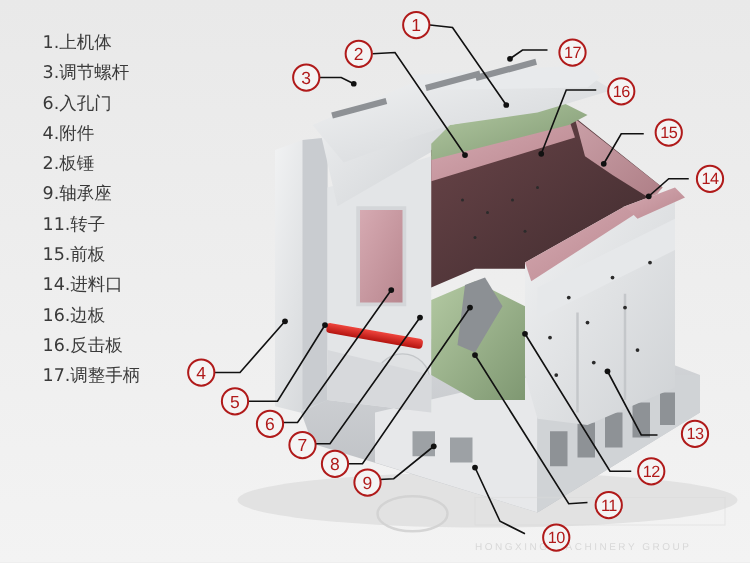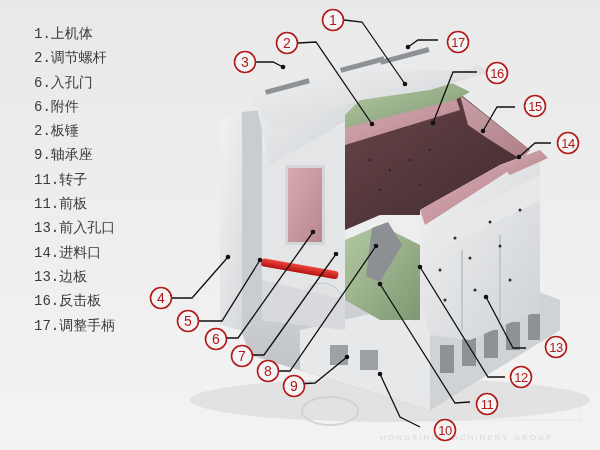--- a/index.html
+++ b/index.html
@@ -20,21 +20,20 @@
       width: 600px; height: 450px;
       background: linear-gradient(180deg, #e9e9e9 0%, #efefef 60%, #f3f3f3 100%);
     }
     .legend {
       position: absolute;
       left: 34px;
       top: 22px;
       margin: 0;
       padding: 0;
       list-style: none;
-      font-family: Liberation Mono, monospace;
     }
     .legend li {
       height: 24.3px;
       line-height: 24px;
       font-size: 14px;
       color: #3a3a3a;
       white-space: nowrap;
     }
     .diagram {
       position: absolute;
@@ -59,30 +58,29 @@
       letter-spacing: 2px;
     }
   </style>
 </head>
 <body>
 
 <div class="stage">
 
   <ul class="legend">
     <li>1.上机体</li>
-    <li>2.调节螺杆</li>
+    <li>3.调节螺杆</li>
     <li>6.入孔门</li>
-    <li>6.附件</li>
+    <li>4.附件</li>
     <li>2.板锤</li>
     <li>9.轴承座</li>
     <li>11.转子</li>
-    <li>11.前板</li>
-    <li>13.前入孔口</li>
+    <li>15.前板</li>
     <li>14.进料口</li>
-    <li>13.边板</li>
+    <li>16.边板</li>
     <li>16.反击板</li>
     <li>17.调整手柄</li>
   </ul>
 
   <svg class="diagram" viewBox="0 0 600 450" xmlns="http://www.w3.org/2000/svg">
     <defs>
       <linearGradient id="steel" x1="0" y1="0" x2="1" y2="1">
         <stop offset="0" stop-color="#f1f2f3"></stop>
         <stop offset="1" stop-color="#cfd2d5"></stop>
       </linearGradient>

